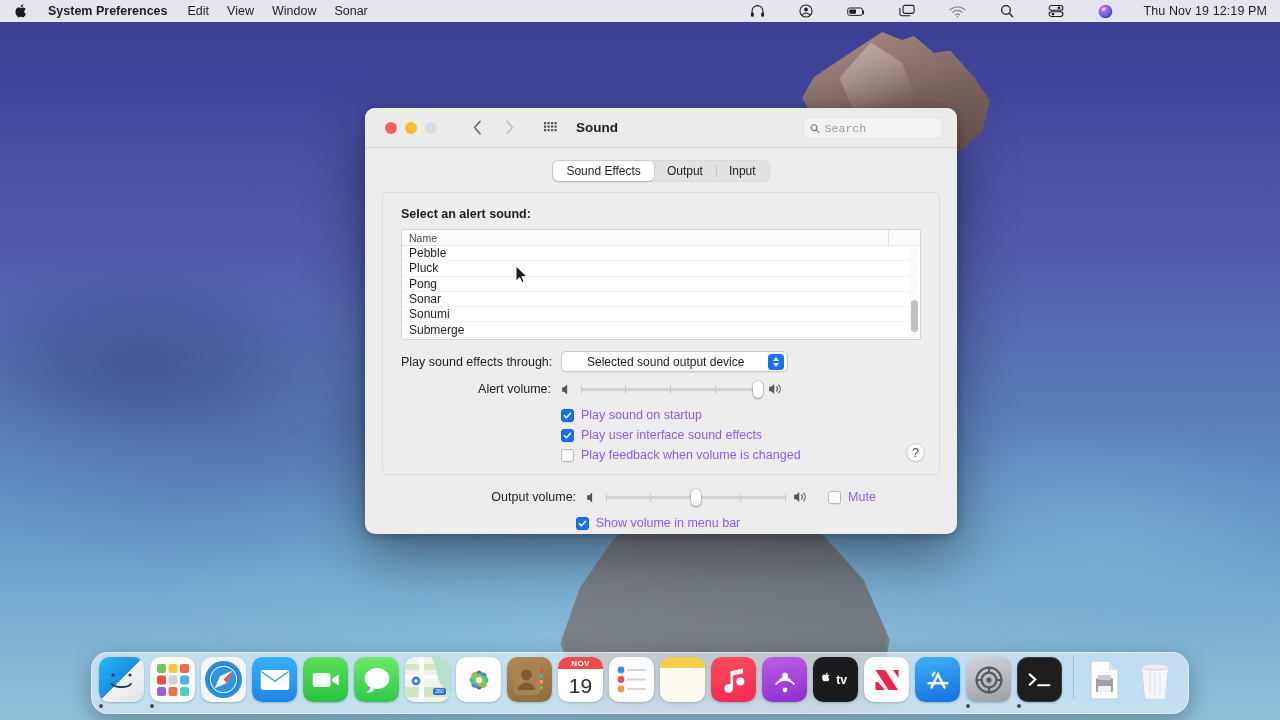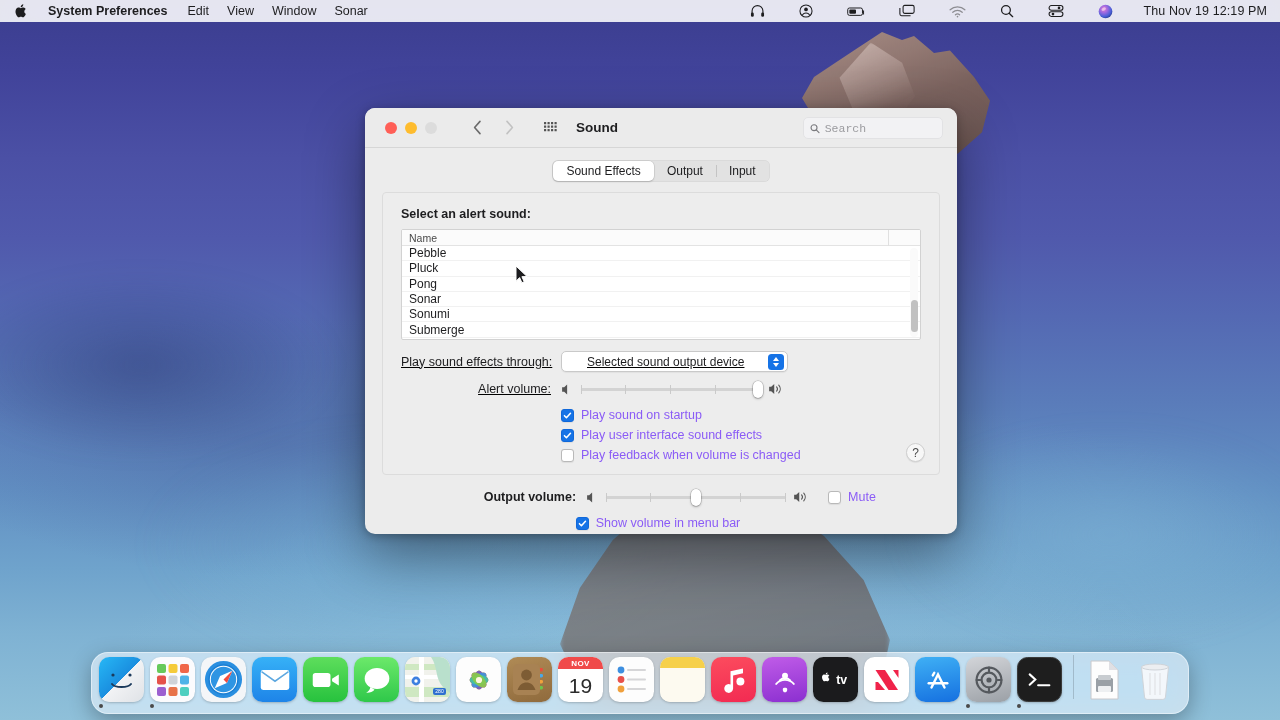--- a/index.html
+++ b/index.html
@@ -185,21 +185,21 @@
     position:absolute; right:2px; top:18px; width:8px; bottom:2px;
     background:#fafafa; border-radius:4px;
   }
   #scrollthumb {
     position:absolute; right:2.5px; top:70px; width:7px; height:32px;
     background:#c1c1c1; border-radius:4px;
   }
   #cursor { position:absolute; left:515px; top:265px; z-index:60; pointer-events:none; }
 
   
-  .ctlrow { display:flex; align-items:center; margin-top:11px;text-decoration:underline; }
+  .ctlrow { display:flex; align-items:center; margin-top:11px; }
   .ctllabel {
     font-size:12.5px; color:#1d1d1f; text-align:right; white-space:nowrap;
   }
   #popup {
     margin-left:10px; width:227px; height:21px;
     background:#fff; border:1px solid #c9c9c9; border-radius:5px;
     display:flex; align-items:center; padding:0 4px 0 25px;
     font-size:12px; color:#1d1d1f; position:relative;
     box-shadow:0 1px 1px rgba(0,0,0,0.05);
   }
@@ -490,21 +490,21 @@
       <div class="cbrow">
         <span class="cb"></span>
         <span class="cblabel">Play feedback when volume is changed</span>
       </div>
     </div>
 
     <div id="helpbtn">?</div>
   </div>
 
   <div style="display:flex; align-items:center; justify-content:center; margin-top:14px;">
-    <div class="ctllabel" style="width:130px;font-weight:bold;">Output volume:</div>
+    <div class="ctllabel" style="width:130px;">Output volume:</div>
     <div class="slider" style="margin-left:10px;">
       <svg width="13" height="13" viewBox="0 0 14 14" fill="#555">
         <path d="M6.6 1.6L3.4 4.5H1.2v5h2.2l3.2 2.9z"></path>
       </svg>
       <div class="track-wrap">
         <div class="track" style="width:180px;">
           <div class="tick" style="left:0px;"></div>
           <div class="tick" style="left:44px;"></div>
           <div class="tick" style="left:89px;"></div>
           <div class="tick" style="left:134px;"></div>

